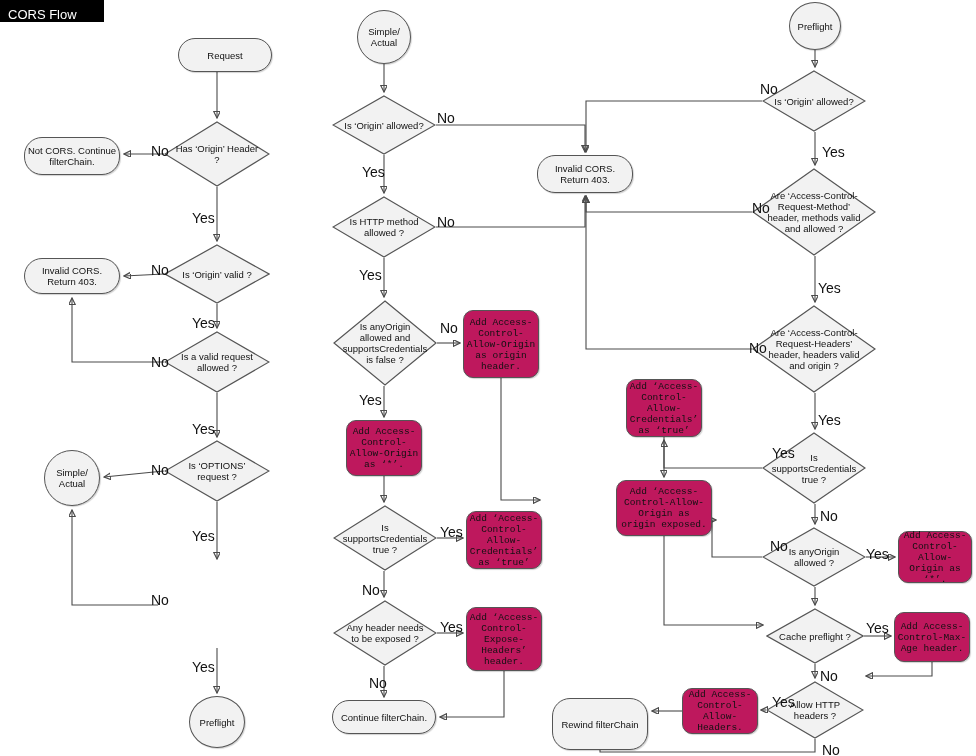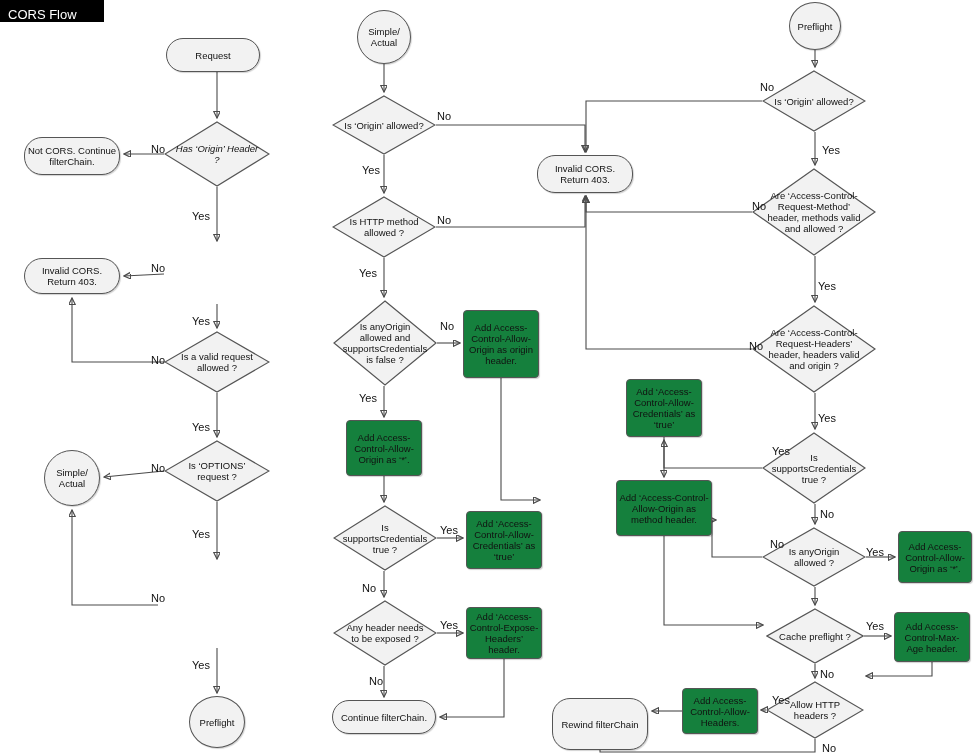--- a/index.html
+++ b/index.html
@@ -1,26 +1,26 @@
 <!DOCTYPE html>
 <html><head>
 <meta charset="utf-8">
 <style>
   html,body{margin:0;padding:0;background:#ffffff;}
   body{font-family:"Liberation Sans", sans-serif;}
   #canvas{position:relative;width:976px;height:756px;overflow:hidden;background:#fff;}
   .title{position:absolute;background:#000;color:#fff;font-size:13px;padding:4px 8px;left:0;top:0;width:104px;height:22px;line-height:22px;box-sizing:border-box;}
   .node{position:absolute;box-sizing:border-box;display:flex;align-items:center;justify-content:center;text-align:center;font-size:9.5px;line-height:11px;color:#111;padding:2px;}
-  .rect{background:#15803d;border:1px solid #555;border-radius:4px;box-shadow:1px 1px 1px rgba(0,0,0,.18);}
+  .rect{background:#be185d;border:1px solid #555;border-radius:10px;box-shadow:1px 1px 1px rgba(0,0,0,.18);font-family:Liberation Mono, monospace;}
   .round{background:#f2f2f2;border:1px solid #555;border-radius:18px;box-shadow:1px 1px 1px rgba(0,0,0,.18);}
   .circle{background:#f2f2f2;border:1px solid #555;border-radius:50%;box-shadow:1px 1px 1px rgba(0,0,0,.18);}
   .diamond-wrap{position:absolute;}
   .diamond-wrap .dshape{position:absolute;left:0;top:0;width:100%;height:100%;}
   .diamond-wrap .dtext{position:absolute;left:0;top:0;width:100%;height:100%;display:flex;align-items:center;justify-content:center;text-align:center;font-size:9.5px;line-height:11px;color:#111;padding:0 10px;box-sizing:border-box;}
-  .lbl{position:absolute;font-size:11px;color:#111;white-space:nowrap;}
+  .lbl{position:absolute;font-size:14px;color:#111;white-space:nowrap;}
   svg.edges{position:absolute;left:0;top:0;width:976px;height:756px;pointer-events:none;}
   svg.edges line, svg.edges path, svg.edges polyline{stroke:#4a4a4a;stroke-width:1.1;fill:none;}
 </style>
 </head>
 <body>
 
 <div id="canvas">
 
   <div class="title">CORS Flow Chart</div>
 
@@ -75,31 +75,37 @@
       <line x1="815" y1="587" x2="815" y2="605"></line>
       <line x1="864" y1="636" x2="891" y2="636"></line>
       <line x1="815" y1="664" x2="815" y2="678"></line>
       <polyline points="766,710 761,710"></polyline>
       <polyline points="682,711 652,711"></polyline>
       <polyline points="815,739 815,752 600,752 600,735"></polyline>
       <polyline points="932,662 932,676 866,676"></polyline>
     </g>
   </svg>
 
-  <div class="node round" style="left:166px;top:38px;width:94px;height:34px;">Request</div>
-
-  <div class="diamond-wrap" style="left:164px;top:121px;width:106px;height:66px;font-style:italic;">
+  <div class="node round" style="left:178px;top:38px;width:94px;height:34px;">Request</div>
+
+  <div class="diamond-wrap" style="left:164px;top:121px;width:106px;height:66px;">
     <svg class="dshape" viewBox="0 0 106 66" preserveAspectRatio="none">
         <polygon points="53,1 105,33 53,65 1,33" fill="#f2f2f2" stroke="#555" stroke-width="1.2"></polygon>
       </svg>
     <div class="dtext">Has ‘Origin’ Header ?</div>
   </div>
 
   <div class="node round" style="left:24px;top:137px;width:96px;height:38px;">Not CORS. Continue filterChain.</div>
 
+  <div class="diamond-wrap" style="left:164px;top:244px;width:106px;height:60px;">
+    <svg class="dshape" viewBox="0 0 106 60" preserveAspectRatio="none">
+        <polygon points="53,1 105,30 53,59 1,30" fill="#f2f2f2" stroke="#555" stroke-width="1.2"></polygon>
+      </svg>
+    <div class="dtext">Is ‘Origin’ valid ?</div>
+  </div>
 
   <div class="node round" style="left:24px;top:258px;width:96px;height:36px;">Invalid CORS. Return 403.</div>
 
   <div class="diamond-wrap" style="left:164px;top:331px;width:106px;height:62px;">
     <svg class="dshape" viewBox="0 0 106 62" preserveAspectRatio="none">
         <polygon points="53,1 105,31 53,61 1,31" fill="#f2f2f2" stroke="#555" stroke-width="1.2"></polygon>
       </svg>
     <div class="dtext">Is a valid request allowed ?</div>
   </div>
 
@@ -153,21 +159,21 @@
 
   <div class="node rect" style="left:466px;top:511px;width:76px;height:58px;">Add ‘Access-Control-Allow-Credentials’ as ‘true’</div>
 
   <div class="diamond-wrap" style="left:333px;top:600px;width:104px;height:66px;">
     <svg class="dshape" viewBox="0 0 104 66" preserveAspectRatio="none">
         <polygon points="52,1 103,33 52,65 1,33" fill="#f2f2f2" stroke="#555" stroke-width="1.2"></polygon>
       </svg>
     <div class="dtext">Any header needs to be exposed ?</div>
   </div>
 
-  <div class="node rect" style="left:466px;top:607px;width:76px;height:52px;">Add ‘Access-Control-Expose-Headers’ header.</div>
+  <div class="node rect" style="left:466px;top:607px;width:76px;height:64px;">Add ‘Access-Control-Expose-Headers’ header.</div>
 
   <div class="node round" style="left:332px;top:700px;width:104px;height:34px;">Continue filterChain.</div>
 
   <div class="node circle" style="left:789px;top:2px;width:52px;height:48px;">Preflight</div>
 
   <div class="diamond-wrap" style="left:762px;top:70px;width:104px;height:62px;">
     <svg class="dshape" viewBox="0 0 104 62" preserveAspectRatio="none">
         <polygon points="52,1 103,31 52,61 1,31" fill="#f2f2f2" stroke="#555" stroke-width="1.2"></polygon>
       </svg>
     <div class="dtext">Is ‘Origin’ allowed?</div>
@@ -189,21 +195,21 @@
 
   <div class="diamond-wrap" style="left:762px;top:432px;width:104px;height:72px;">
     <svg class="dshape" viewBox="0 0 104 72" preserveAspectRatio="none">
         <polygon points="52,1 103,36 52,71 1,36" fill="#f2f2f2" stroke="#555" stroke-width="1.2"></polygon>
       </svg>
     <div class="dtext">Is supportsCredentials true ?</div>
   </div>
 
   <div class="node rect" style="left:626px;top:379px;width:76px;height:58px;">Add ‘Access-Control-Allow-Credentials’ as ‘true’</div>
 
-  <div class="node rect" style="left:616px;top:480px;width:96px;height:56px;">Add ‘Access-Control-Allow-Origin as method header.</div>
+  <div class="node rect" style="left:616px;top:480px;width:96px;height:56px;">Add ‘Access-Control-Allow-Origin as origin exposed.</div>
 
   <div class="diamond-wrap" style="left:762px;top:527px;width:104px;height:60px;">
     <svg class="dshape" viewBox="0 0 104 60" preserveAspectRatio="none">
         <polygon points="52,1 103,30 52,59 1,30" fill="#f2f2f2" stroke="#555" stroke-width="1.2"></polygon>
       </svg>
     <div class="dtext">Is anyOrigin allowed  ?</div>
   </div>
 
   <div class="node rect" style="left:898px;top:531px;width:74px;height:52px;">Add Access-Control-Allow-Origin as ‘*’.</div>
 

